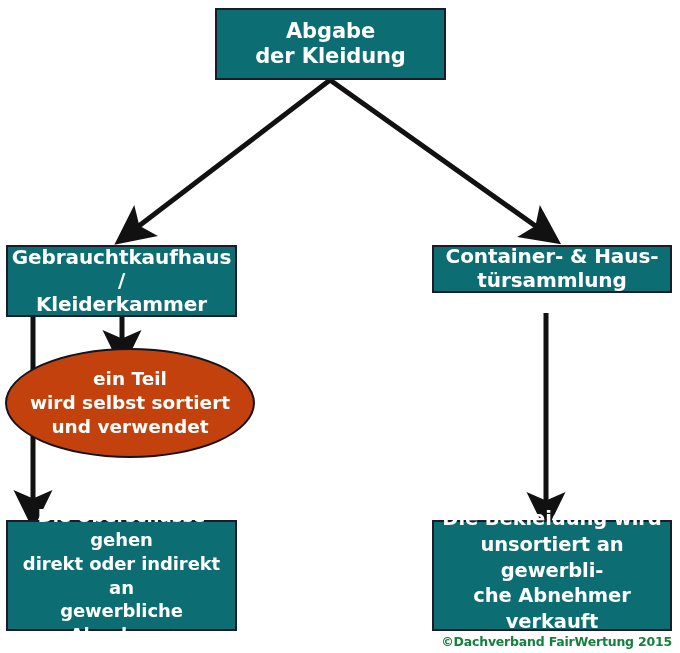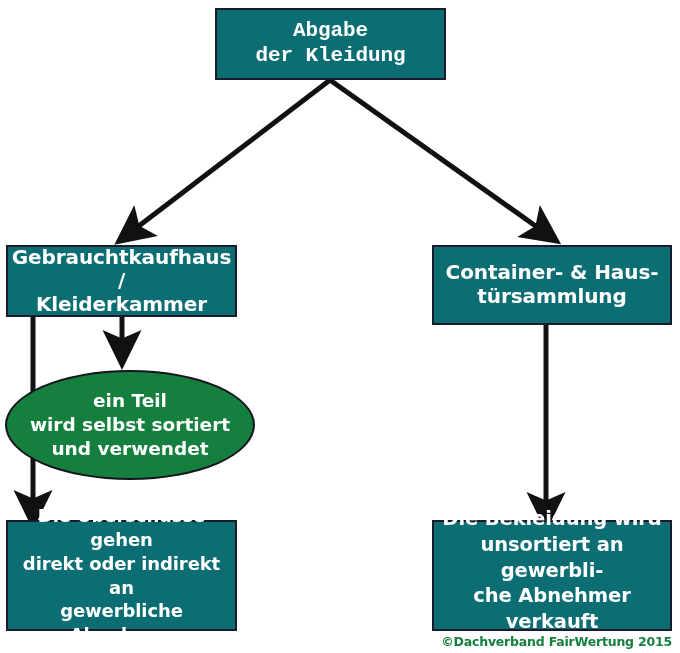--- a/index.html
+++ b/index.html
@@ -39,34 +39,33 @@
     letter-spacing: -0.1px;
     white-space: pre-line;
     z-index: 3;
   }
   .node-top {
     left: 215px;
     top: 8px;
     width: 231px;
     height: 72px;
     font-size: 21px;
-    font-family: Liberation Mono, monospace;
   }
   .node-mid-left {
     left: 6px;
     top: 245px;
     width: 231px;
     height: 72px;
     font-size: 20px;
   }
   .node-mid-right {
     left: 432px;
     top: 245px;
     width: 240px;
-    height: 80px;
+    height: 48px;
     font-size: 20px;
   }
   .node-bottom-left {
     left: 6px;
     top: 520px;
     width: 231px;
     height: 111px;
     font-size: 18px;
     line-height: 1.32;
   }
@@ -75,24 +74,24 @@
     top: 520px;
     width: 240px;
     height: 111px;
     font-size: 19.5px;
     line-height: 1.32;
     padding-bottom: 10px;
   }
   .ellipse {
     position: absolute;
     left: 5px;
-    top: 370px;
+    top: 348px;
     width: 250px;
     height: 110px;
-    background: #15803d;
+    background: #c2410c;
     border: 2px solid #14141f;
     border-radius: 50%;
     box-sizing: border-box;
     color: #ffffff;
     display: flex;
     align-items: center;
     justify-content: center;
     text-align: center;
     font-weight: bold;
     font-size: 18.5px;

